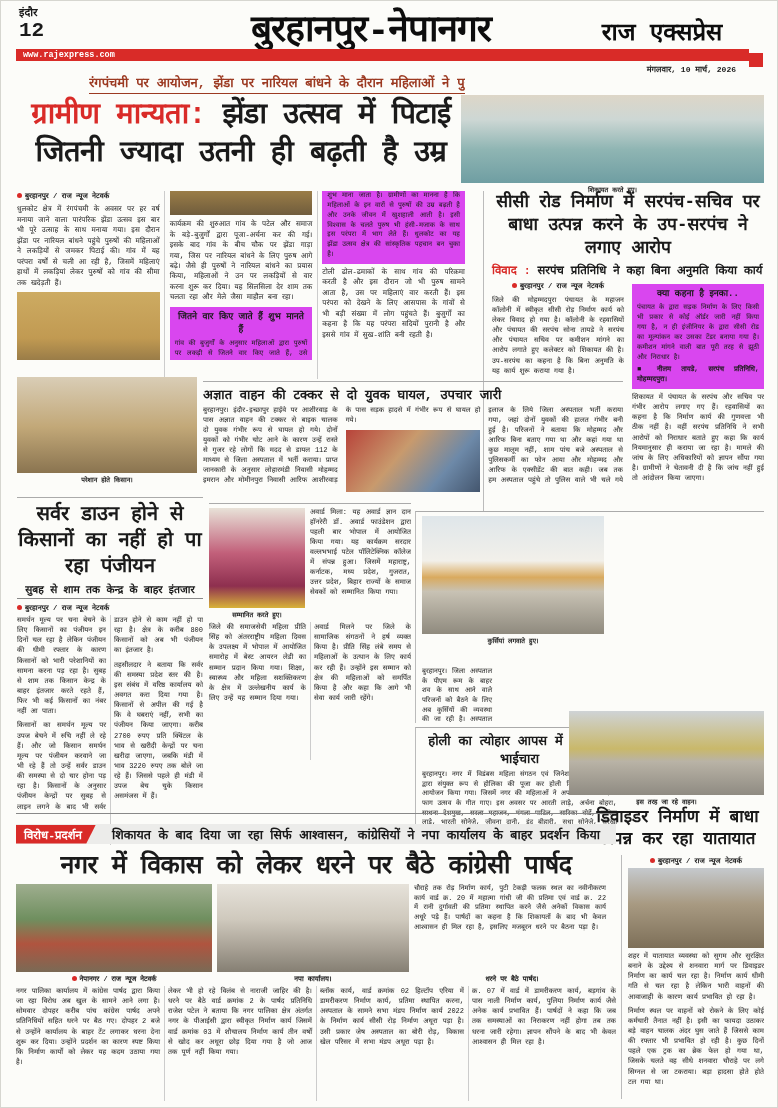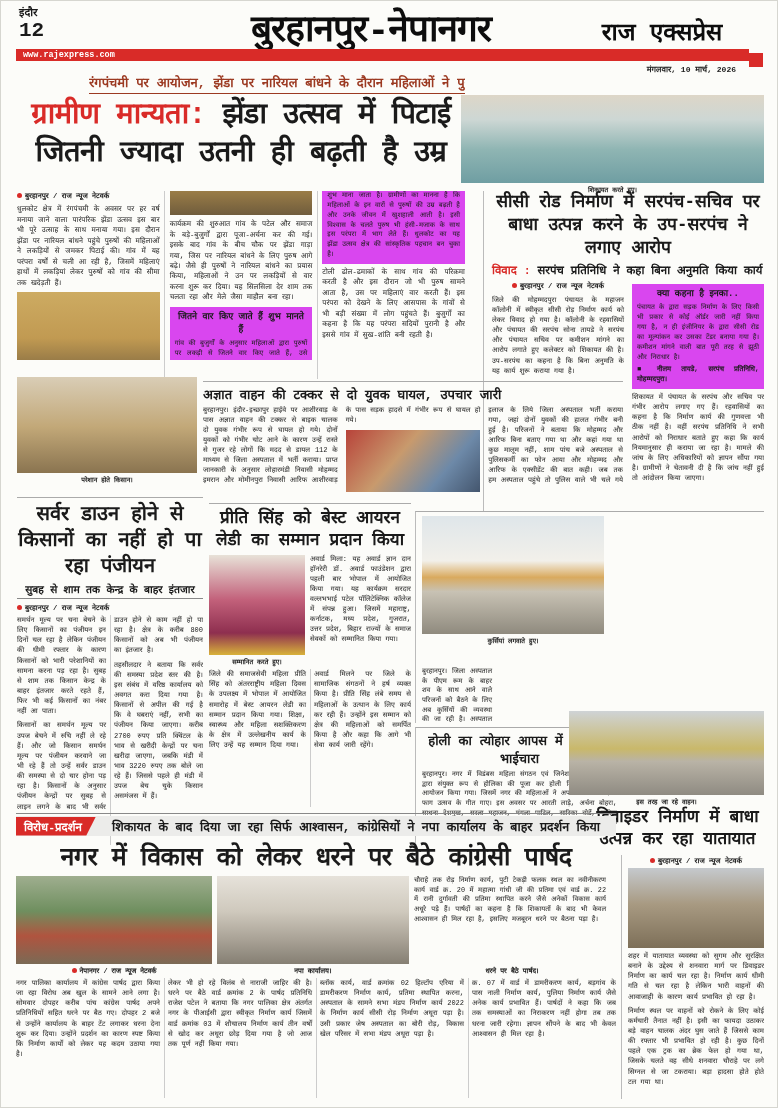--- a/index.html
+++ b/index.html
@@ -97,21 +97,21 @@
 
   
   .divph{left:568px;top:710px;width:195px;}
   .divh{left:590px;top:806px;width:173px;font-size:17px;font-weight:700;line-height:1.3;text-align:center;}
   .divcol{left:620px;top:854px;width:143px;height:244px;border-left:1px solid #bbb;padding-left:6px;overflow:hidden;}
   .divcol .byline{text-align:center;}
   .divcol .body{font-size:7px;line-height:1.45;}
 
   
   .protest{left:15px;top:812px;width:600px;height:288px;border-top:1px solid #888;overflow:hidden;}
-  .strip{display:flex;align-items:center;height:20px;background:#ececea;margin-top:2px;}
+  .strip{display:flex;align-items:center;height:20px;background:#ececea;margin-top:10px;}
   .badge{background:#d92b28;color:#fff;font-size:11.5px;font-weight:700;padding:2px 14px 2px 8px;
          clip-path:polygon(0 0,100% 0,88% 100%,0 100%);}
   .strip .ktxt{flex:1;text-align:center;font-size:12.5px;font-weight:700;}
   .protest h1{margin:2px 0 3px 0;font-size:25px;text-align:center;letter-spacing:-0.5px;}
   .pmedia{display:flex;gap:5px;}
   .pmedia .side{width:192px;font-size:6.8px;line-height:1.42;}
   .pmeta{display:flex;gap:5px;margin:2px 0 3px 0;}
   .pmeta div{font-size:6.8px;font-weight:700;text-align:center;}
   .pbody{column-count:4;column-gap:8px;column-rule:1px solid #ccc;font-size:7px;line-height:1.45;height:120px;overflow:hidden;}
 </style>
@@ -194,21 +194,20 @@
     <div class="deck2">सुबह से शाम तक केन्द्र के बाहर इंतजार</div>
     <div class="byline"><span class="dot"></span><span>बुरहानपुर / राज न्यूज नेटवर्क</span></div>
     <div class="body just">
       <p>समर्थन मूल्य पर चना बेचने के लिए किसानों का पंजीयन इन दिनों चल रहा है लेकिन पंजीयन की धीमी रफ्तार के कारण किसानों को भारी परेशानियों का सामना करना पड़ रहा है। सुबह से शाम तक किसान केन्द्र के बाहर इंतजार करते रहते हैं, फिर भी कई किसानों का नंबर नहीं आ पाता।</p>
       <p>किसानों का समर्थन मूल्य पर उपज बेचने में रुचि नहीं ले रहे हैं। और जो किसान समर्थन मूल्य पर पंजीयन करवाने जा भी रहे हैं तो उन्हें सर्वर डाउन की समस्या से दो चार होना पड़ रहा है। किसानों के अनुसार पंजीयन केन्द्रों पर सुबह से लाइन लगने के बाद भी सर्वर डाउन होने से काम नहीं हो पा रहा है। क्षेत्र के करीब 800 किसानों को अब भी पंजीयन का इंतजार है।</p>
       <p>तहसीलदार ने बताया कि सर्वर की समस्या प्रदेश स्तर की है। इस संबंध में वरिष्ठ कार्यालय को अवगत करा दिया गया है। किसानों से अपील की गई है कि वे घबराएं नहीं, सभी का पंजीयन किया जाएगा। करीब 2700 रुपए प्रति क्विंटल के भाव से खरीदी केन्द्रों पर चना खरीदा जाएगा, जबकि मंडी में भाव 3220 रुपए तक बोले जा रहे हैं। जिससे पहले ही मंडी में उपज बेच चुके किसान असमंजस में हैं।</p>
     </div>
   </div>
 
   <div class="abs priti">
-    <h2>प्रीति सिंह को बेस्ट आयरन लेडी का सम्मान प्रदान किया</h2>
     <div class="media">
       <div style="width:96px;">
         <div class="ph ph-priti grain" style="height:100px;"></div>
         <div class="cap">सम्मानित करते हुए।</div>
       </div>
       <div class="txt just">
         <p>अवार्ड मिला: यह अवार्ड ज्ञान दान हॉनरेरी डॉ. अवार्ड फाउंडेशन द्वारा पहली बार भोपाल में आयोजित किया गया। यह कार्यक्रम सरदार वल्लभभाई पटेल पॉलिटेक्निक कॉलेज में संपन्न हुआ। जिसमें महाराष्ट्र, कर्नाटक, मध्य प्रदेश, गुजरात, उत्तर प्रदेश, बिहार राज्यों के समाज सेवकों को सम्मानित किया गया।</p>
       </div>
     </div>
     <div class="body just">

